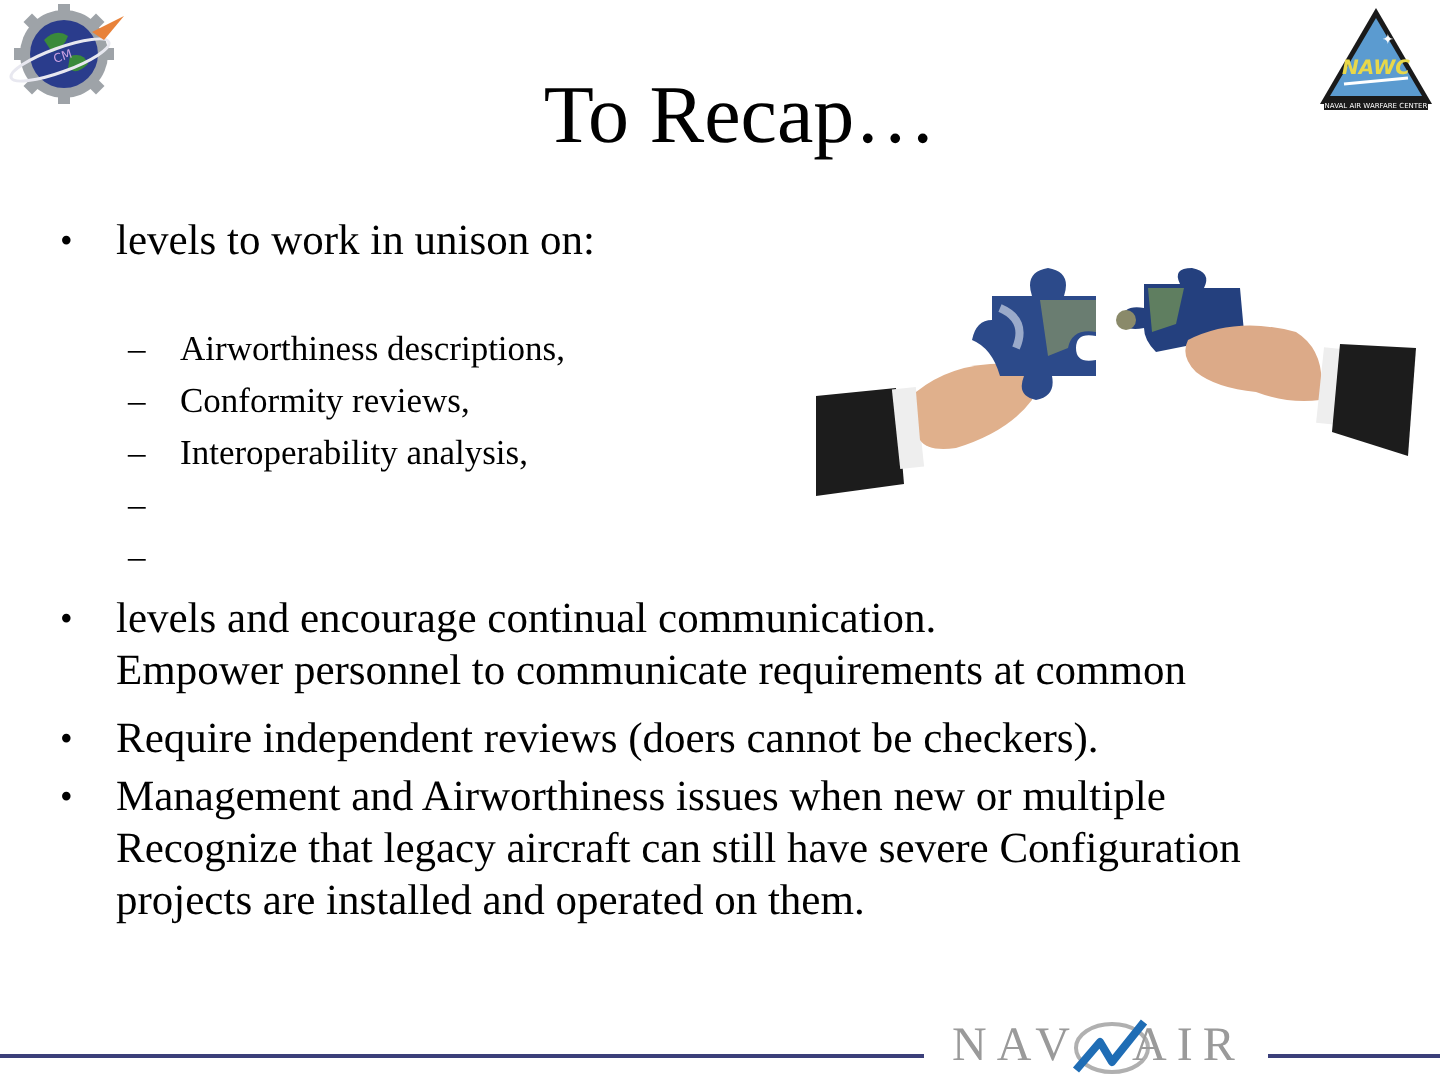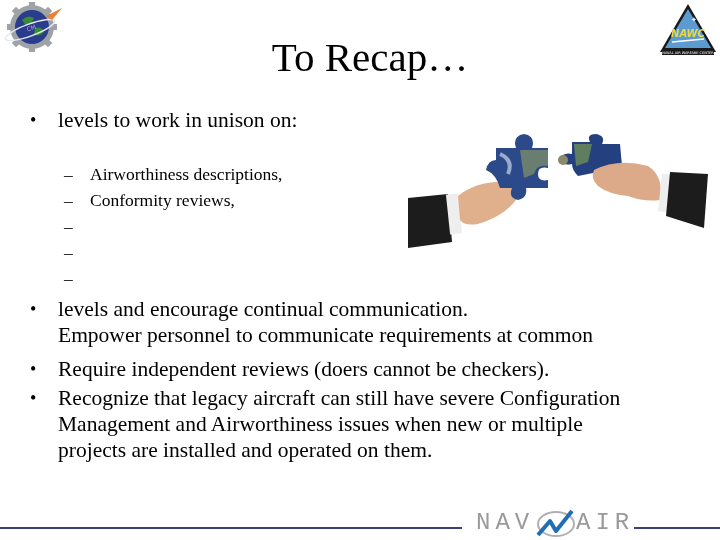--- a/index.html
+++ b/index.html
@@ -21,21 +21,21 @@
     position: absolute; left: -28px; top: 0; font-size: 18px;
   }
   .sub {
     position: absolute; left: 90px; font-size: 17.5px; line-height: 22px; width: 320px; white-space: nowrap;
   }
   .sub .dash { position: absolute; left: -26px; top: 0; }
   .puzzle { position: absolute; left: 408px; top: 130px; width: 312px; height: 120px; }
   .footer-line { position: absolute; height: 2px; background: #3b3f7a; top: 527px; }
   .navair { position: absolute; left: 470px; top: 505px; width: 170px; height: 36px; }
   .navair-text {
-    position: absolute; top: 0; font-family: Liberation Mono, monospace; font-size: 24px;
+    position: absolute; top: 0; font-family: Liberation Serif, serif; font-size: 24px;
     letter-spacing: 5px; color: #9a9a9a; line-height: 36px;
   }
 </style>
 </head>
 <body>
 
 <div class="logo-left">
   <svg width="66" height="52" viewBox="0 0 66 52">
     <circle cx="30" cy="25" r="22" fill="#9ea3a8"></circle>
     <g fill="#9ea3a8">
@@ -81,20 +81,21 @@
   <div class="sub" style="top:163px;">
     <span class="dash">–</span>
     <span>Airworthiness descriptions,</span>
   </div>
   <div class="sub" style="top:189px;">
     <span class="dash">–</span>
     <span>Conformity reviews,</span>
   </div>
   <div class="sub" style="top:215px;">
     <span class="dash">–</span>
+    <span>Interoperability analysis,</span>
   </div>
   <div class="sub" style="top:241px;">
     <span class="dash">–</span>
   </div>
   <div class="sub" style="top:267px;">
     <span class="dash">–</span>
   </div>
 
   <div class="bullet" style="top:296px;">
     <span class="dot">•</span>
@@ -102,22 +103,22 @@
     <div>Empower personnel to communicate requirements at common</div>
   </div>
 
   <div class="bullet" style="top:356px;">
     <span class="dot">•</span>
     <div>Require independent reviews (doers cannot be checkers).</div>
   </div>
 
   <div class="bullet" style="top:385px;">
     <span class="dot">•</span>
+    <div>Management and Airworthiness issues when new or multiple</div>
     <div>Recognize that legacy aircraft can still have severe Configuration</div>
-    <div>Management and Airworthiness issues when new or multiple</div>
     <div>projects are installed and operated on them.</div>
   </div>
 </div>
 
 <div class="puzzle">
   <svg width="312" height="120" viewBox="0 0 312 120">
 
     <polygon points="0,68 40,64 44,112 0,118" fill="#1c1c1c"></polygon>
     <rect x="40" y="64" width="12" height="40" fill="#eeeeee" transform="rotate(-6 46 84)"></rect>
 
@@ -139,14 +140,14 @@
 </div>
 
 <div class="footer-line" style="left:0; width:462px;"></div>
 <div class="footer-line" style="left:634px; width:86px;"></div>
 <div class="navair">
   <span class="navair-text" style="left:6px;">NAV</span>
   <svg style="position:absolute; left:64px; top:4px;" width="44" height="30" viewBox="0 0 44 30">
     <ellipse cx="22" cy="15" rx="18" ry="12" fill="none" stroke="#b0b0b0" stroke-width="2"></ellipse>
     <path d="M4 26 L16 12 L22 22 L38 2" stroke="#1f6db5" stroke-width="4" fill="none" stroke-linejoin="round"></path>
   </svg>
-  <span class="navair-text" style="left:106px;">AIR</span>
+  <span class="navair-text" style="left:96px;">AIR</span>
 </div>
 
 </body></html>

